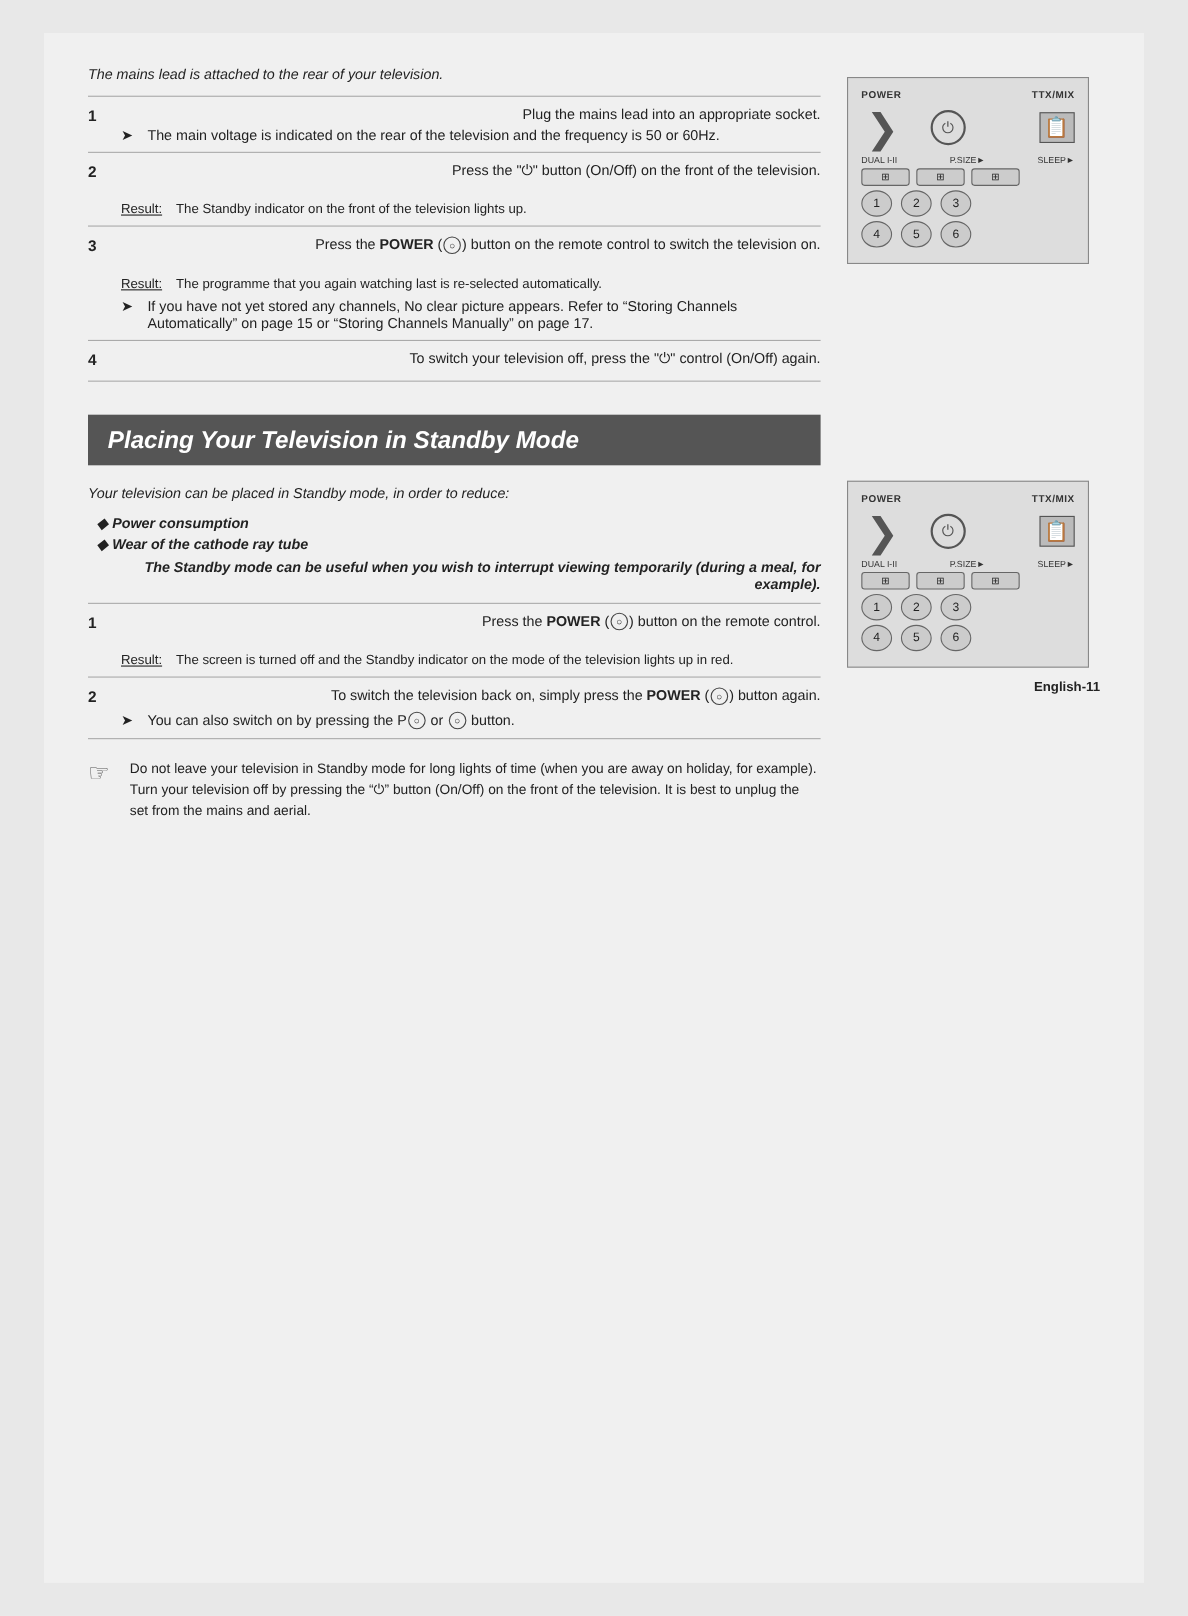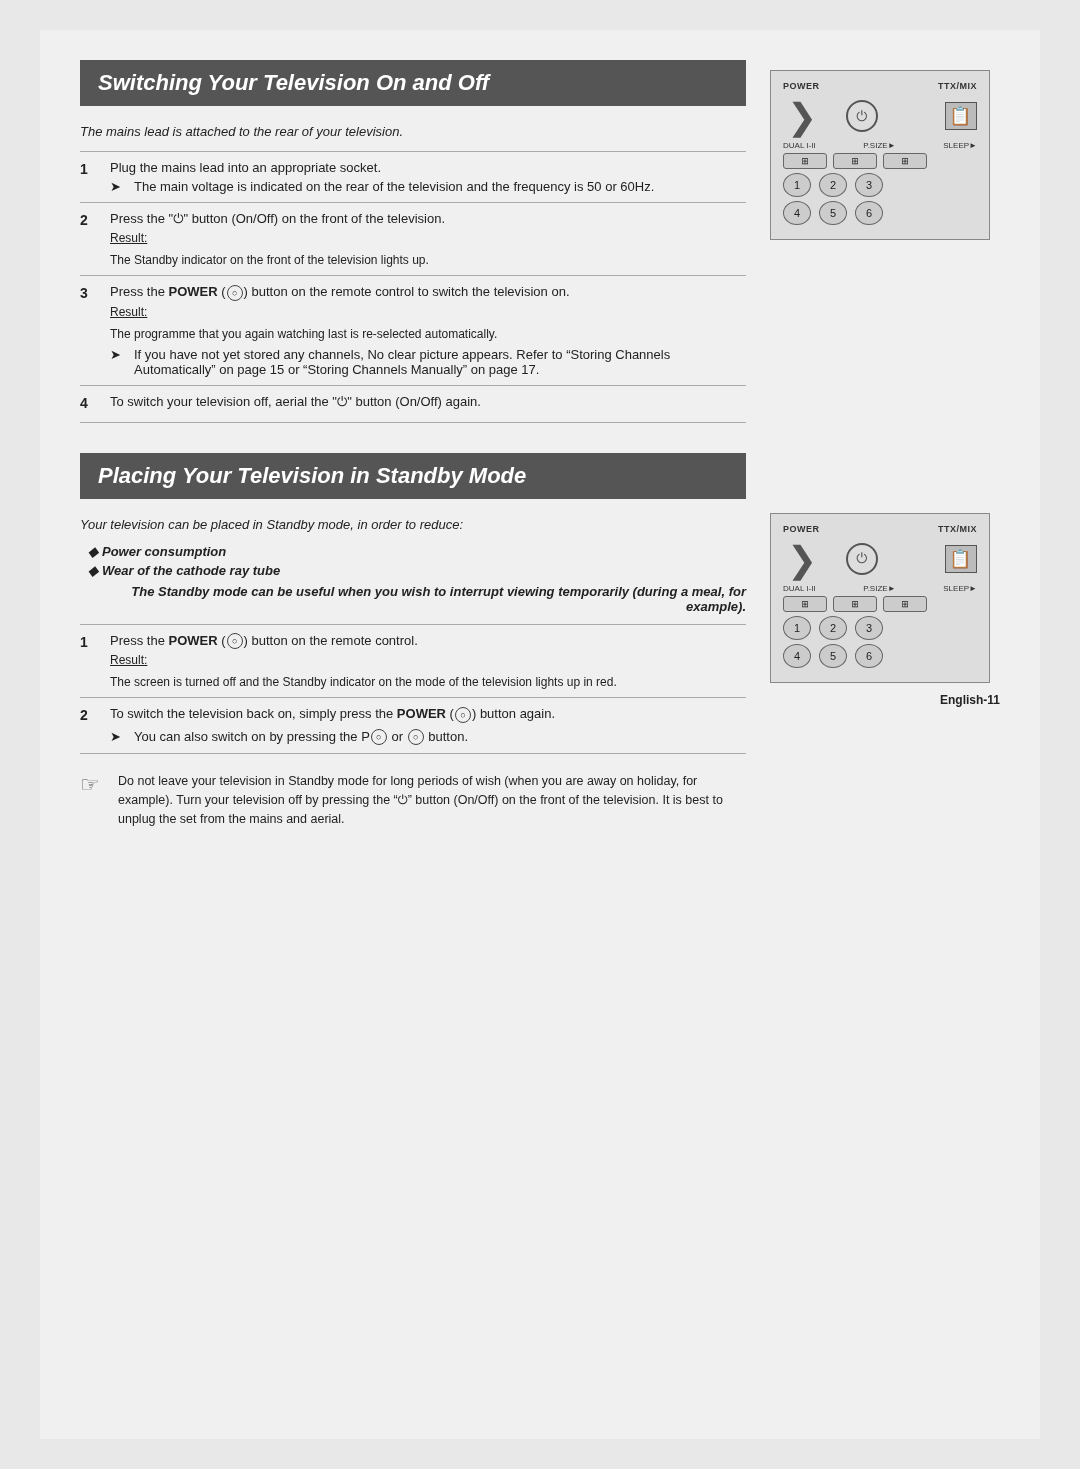--- a/index.html
+++ b/index.html
@@ -59,38 +59,38 @@
       font-size: 14px;
       min-width: 18px;
       padding-top: 1px;
     }
     .step-body {
       flex: 1;
     }
     .step-main {
       margin-bottom: 4px;
       font-size: 13px;
+      text-align: right;
     }
     .step-indent {
       display: flex;
       gap: 8px;
       margin-left: 0;
       margin-top: 4px;
     }
     .arrow-symbol {
       font-size: 13px;
       min-width: 16px;
       color: #222;
     }
     .result-row {
       display: flex;
       gap: 8px;
-      margin-top: 4px;
+      margin-top: 20px;
       margin-left: 0;
-      flex-direction: column;
     }
     .result-label {
       min-width: 42px;
       font-size: 12px;
       text-decoration: underline;
       font-style: normal;
     }
     .result-text {
       font-size: 12px;
       flex: 1;
@@ -244,21 +244,20 @@
       margin: 0 1px;
     }
   </style>
 </head>
 <body>
 
 <div class="page">
 
   <div class="section">
     <div class="section-content">
-      <div class="section-title">Switching Your Television On and Off</div>
 
       <p class="section-subtitle">The mains lead is attached to the rear of your television.</p>
 
       <div class="steps">
 
         <div class="step">
           <div class="step-num">1</div>
           <div class="step-body">
             <div class="step-main">Plug the mains lead into an appropriate socket.</div>
             <div class="step-indent">
@@ -290,21 +289,21 @@
             <div class="step-indent" style="margin-top:6px;">
               <span class="arrow-symbol">➤</span>
               <span>If you have not yet stored any channels, No clear picture appears. Refer to “Storing Channels Automatically” on page 15 or “Storing Channels Manually” on page 17.</span>
             </div>
           </div>
         </div>
 
         <div class="step">
           <div class="step-num">4</div>
           <div class="step-body">
-            <div class="step-main">To switch your television off, aerial the "⏻" button (On/Off) again.</div>
+            <div class="step-main">To switch your television off, press the "⏻" control (On/Off) again.</div>
           </div>
         </div>
 
       </div>
     </div>
 
     <div class="section-image">
       <div class="tv-panel">
         <div class="tv-panel-top">
           <div class="power-area">
@@ -386,21 +385,21 @@
               <span class="arrow-symbol">➤</span>
               <span>You can also switch on by pressing the P<span class="circle-power">○</span> or <span class="circle-power">○</span> button.</span>
             </div>
           </div>
         </div>
 
       </div>
 
       <div class="note-row">
         <span class="note-icon">☞</span>
-        <span class="note-text">Do not leave your television in Standby mode for long periods of wish (when you are away on holiday, for example). Turn your television off by pressing the “⏻” button (On/Off) on the front of the television. It is best to unplug the set from the mains and aerial.</span>
+        <span class="note-text">Do not leave your television in Standby mode for long lights of time (when you are away on holiday, for example). Turn your television off by pressing the “⏻” button (On/Off) on the front of the television. It is best to unplug the set from the mains and aerial.</span>
       </div>
     </div>
 
     <div class="section-image">
       <div class="tv-panel" style="margin-top:60px;">
         <div class="tv-panel-top">
           <div class="power-area">
             <span class="tv-label-small">POWER</span>
           </div>
           <div class="ttx-area">

